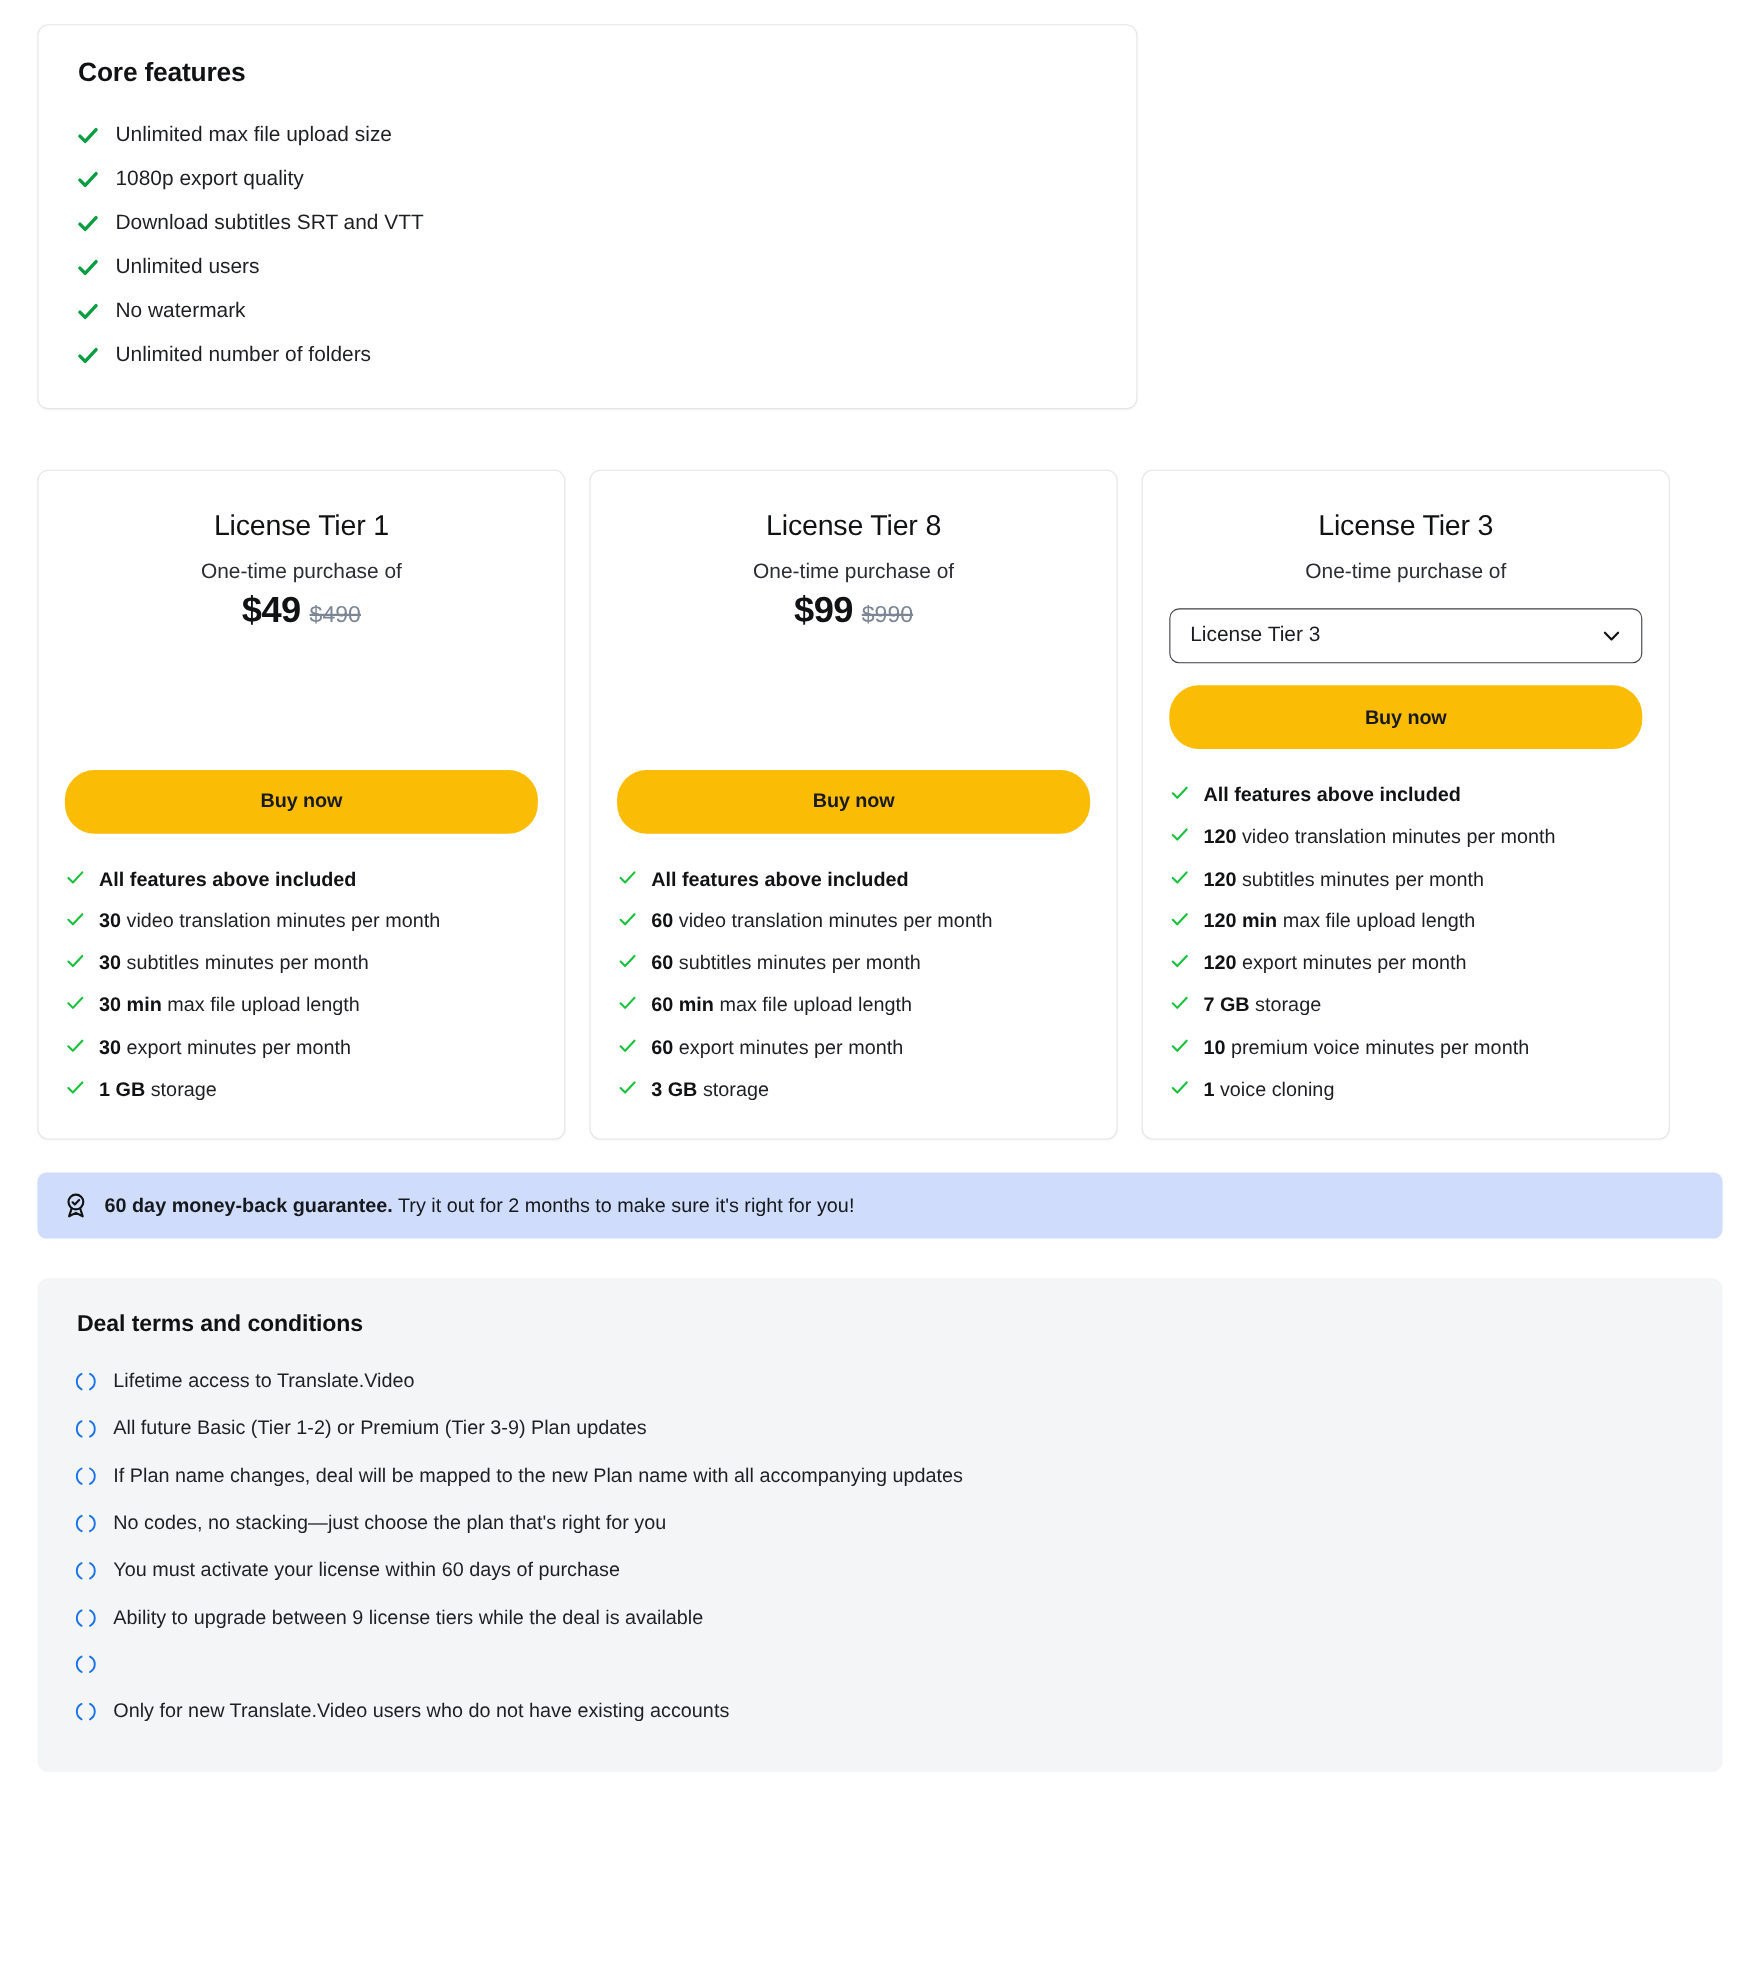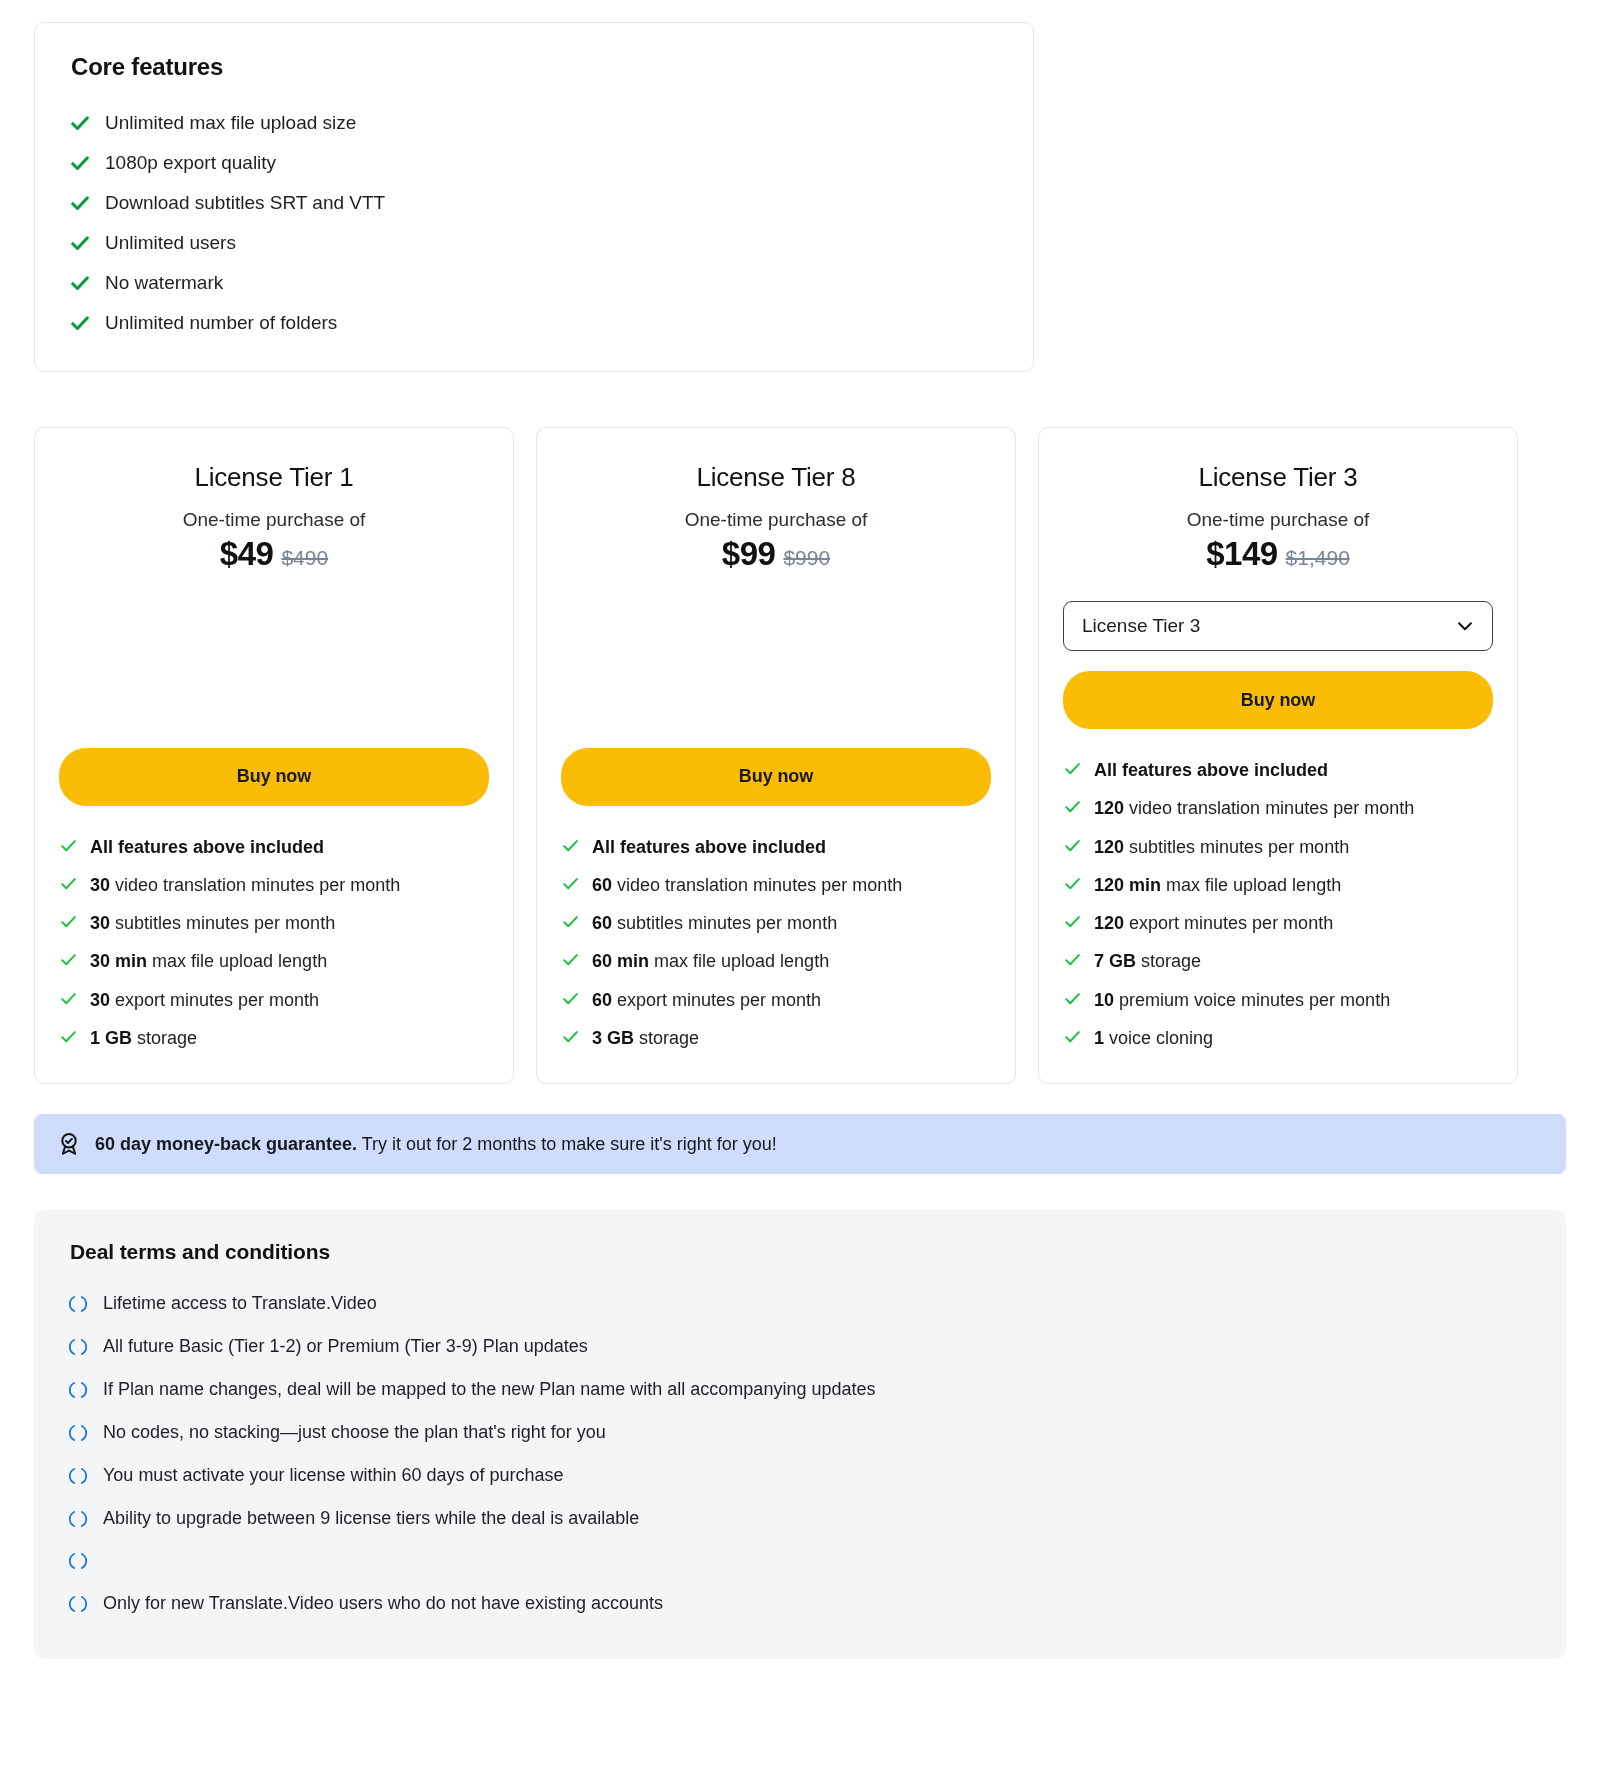--- a/index.html
+++ b/index.html
@@ -358,21 +358,20 @@
                   <path d="M4 12.8l5.2 5.2L20 6.4"></path>
                 </svg>
               </span>
               <span class="feat-text"><b>3 GB</b><span> storage</span></span>
             </li>
           </ul>
         </div>
         <div class="tier-card">
           <div class="tier-name">License Tier 3</div>
           <div class="tier-sub">One-time purchase of</div>
-          <div class="price-row"><span class="price-now">$149</span><span class="price-was">$1,490</span></div>
           <div class="tier-select">
             <span>License Tier 3</span>
             <span>
               <svg class="chev" viewBox="0 0 24 24" fill="none" stroke="#111214" stroke-width="2.2" stroke-linecap="round" stroke-linejoin="round">
                 <path d="M5.5 9l6.5 6.6L18.5 9"></path>
               </svg>
             </span>
           </div>
           <button class="buy-btn">Buy now</button>
           <ul class="tier-features">

